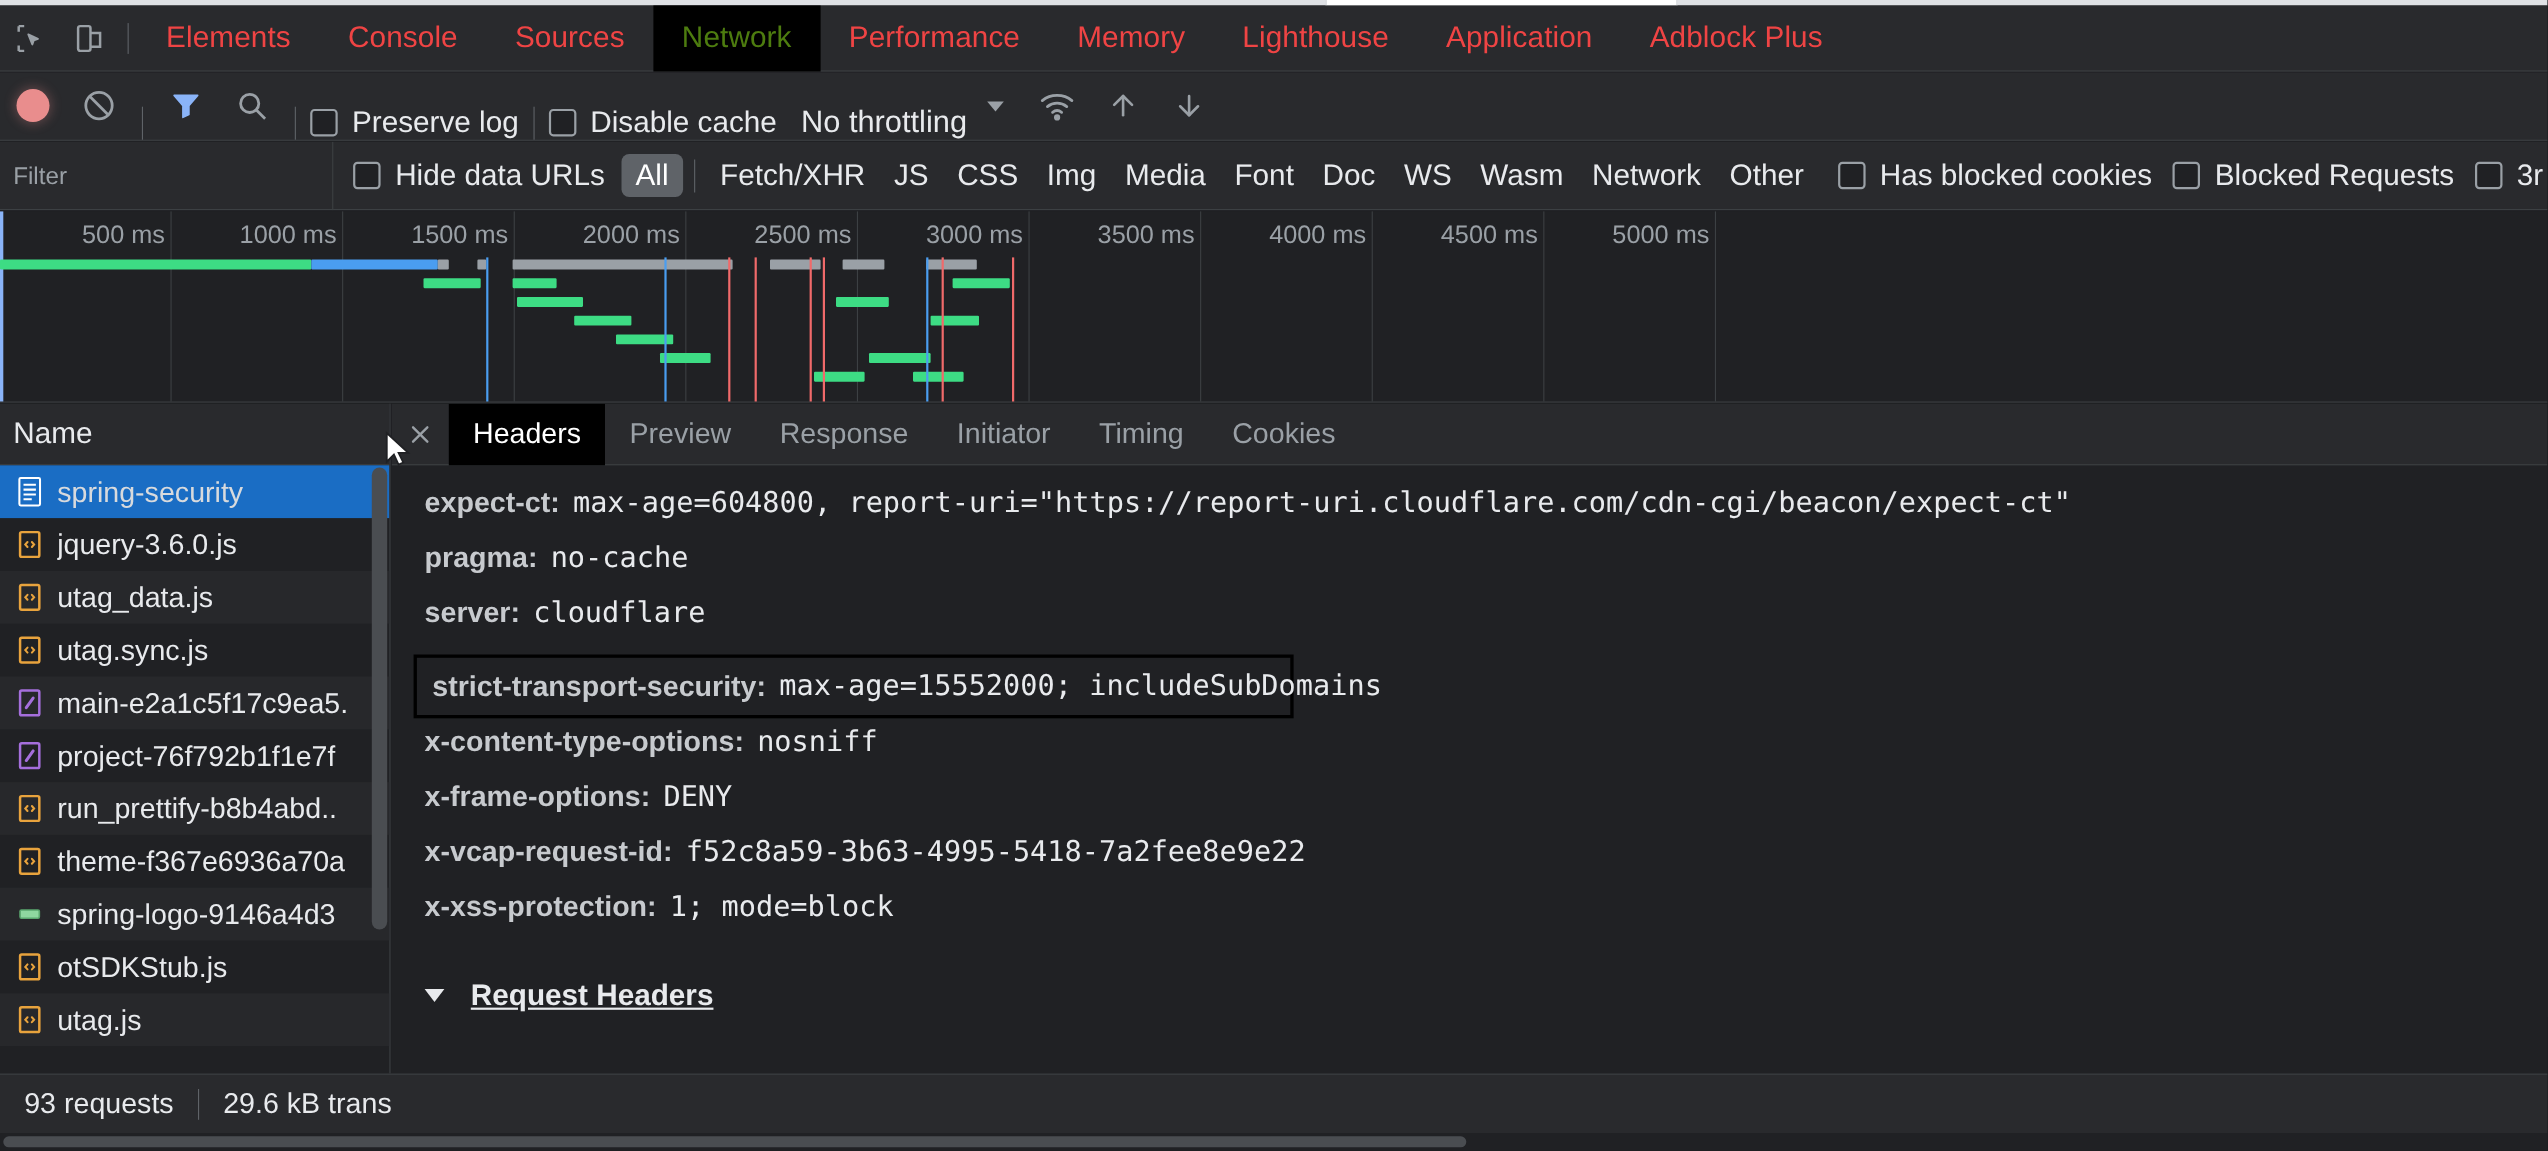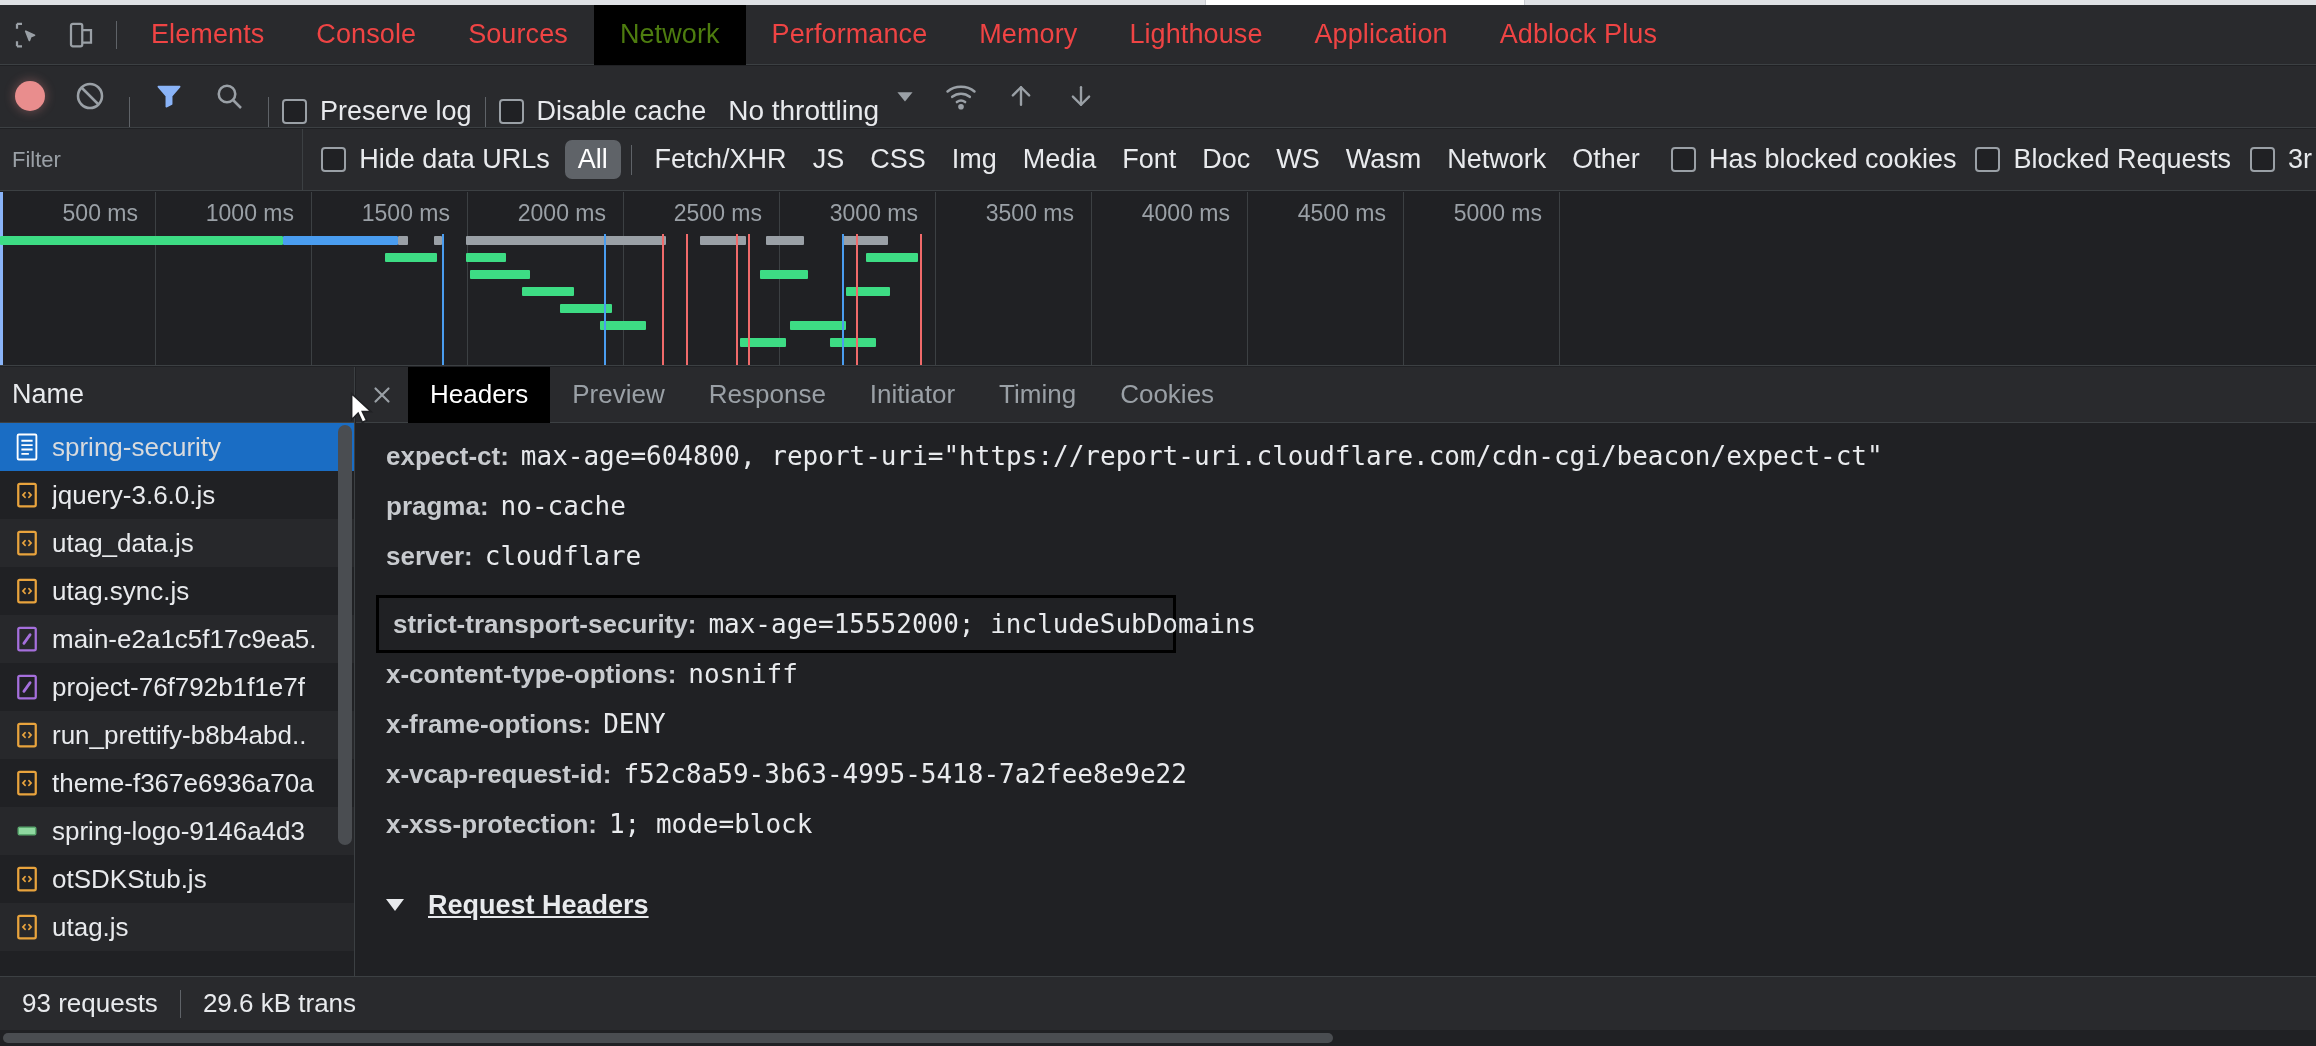--- a/index.html
+++ b/index.html
@@ -113,21 +113,21 @@
     background: #202124;
     border-bottom: 1px solid #3c4043;
     overflow: hidden;
   }
   .ov-tick {
     position: absolute; top: 0; height: 174px;
     border-left: 1px solid #3c4043;
   }
   .ov-tick-label {
     position: absolute; top: 8px; transform: translateX(-100%);
-    color: #9aa0a6; font-size: 23px; padding-right: 18px; white-space: nowrap;
+    color: #9aa0a6; font-size: 23px; padding-right: 6px; white-space: nowrap;
   }
   .ov-band {
     position: absolute; height: 9px; border-radius: 1px;
   }
   .ov-vline { position: absolute; top: 42px; width: 2px; height: 132px; }
   .ov-window-edge {
     position: absolute; top: 0; width: 3px; height: 174px; background: #8ab4f8;
   }
 
   

